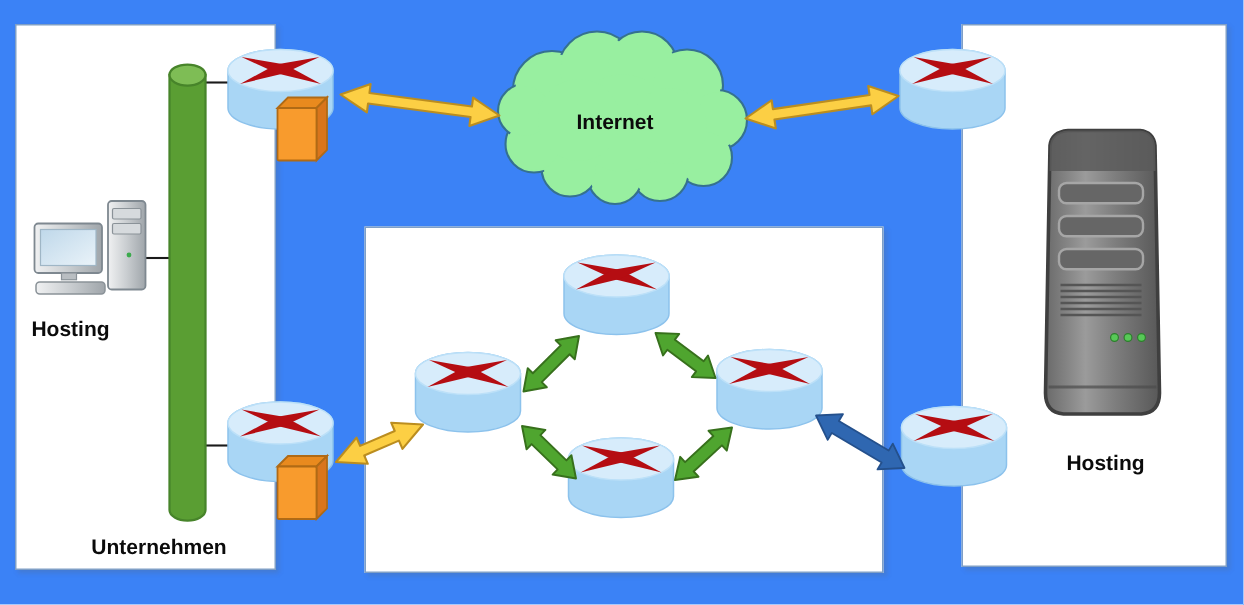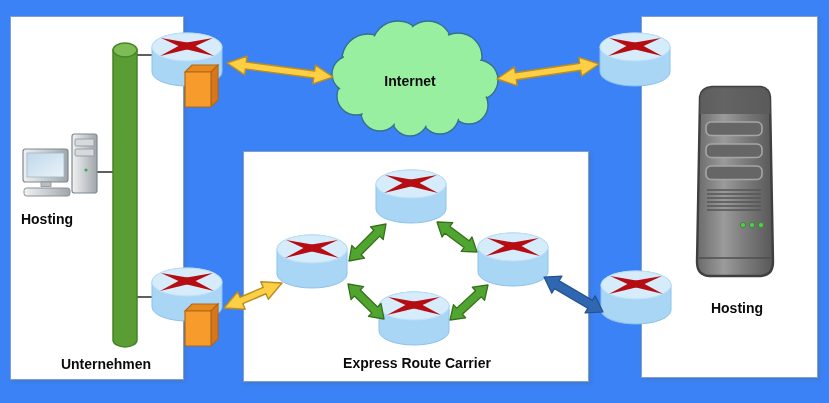--- a/index.html
+++ b/index.html
@@ -160,14 +160,13 @@
         <polygon points="0,0 13,-9 13,-4.2 37.20956084253277,-4.2 37.20956084253277,-9 50.20956084253277,0 37.20956084253277,9 37.20956084253277,4.2 13,4.2 13,9" transform="translate(348,284) rotate(44.19307054489763)" class="arrow-green"></polygon>
         <polygon points="0,0 13,-9 13,-4.2 38.662365412357964,-4.2 38.662365412357964,-9 51.662365412357964,0 38.662365412357964,9 38.662365412357964,4.2 13,4.2 13,9" transform="translate(450,320) rotate(-42.64670313389169)" class="arrow-green"></polygon>
         <polygon points="0,0 15,-10 15,-4.6 53.600291544569984,-4.6 53.600291544569984,-10 68.60029154456998,0 53.600291544569984,10 53.600291544569984,4.6 15,4.6 15,10" transform="translate(544,277) rotate(30.677280021796445)" class="arrow-blue"></polygon>
       </g>
   </svg>
 
   <div class="lbl" style="left:360px;top:73px;width:100px">Internet</div>
   <div class="lbl" style="left:7px;top:211px;width:80px">Hosting</div>
   <div class="lbl" style="left:36px;top:356px;width:140px">Unternehmen</div>
   <div class="lbl" style="left:687px;top:300px;width:100px">Hosting</div>
-  <div class="lbl" style="left:317px;top:355px;width:200px">Express Route Carrier</div>
 </div>
 
 </body></html>

